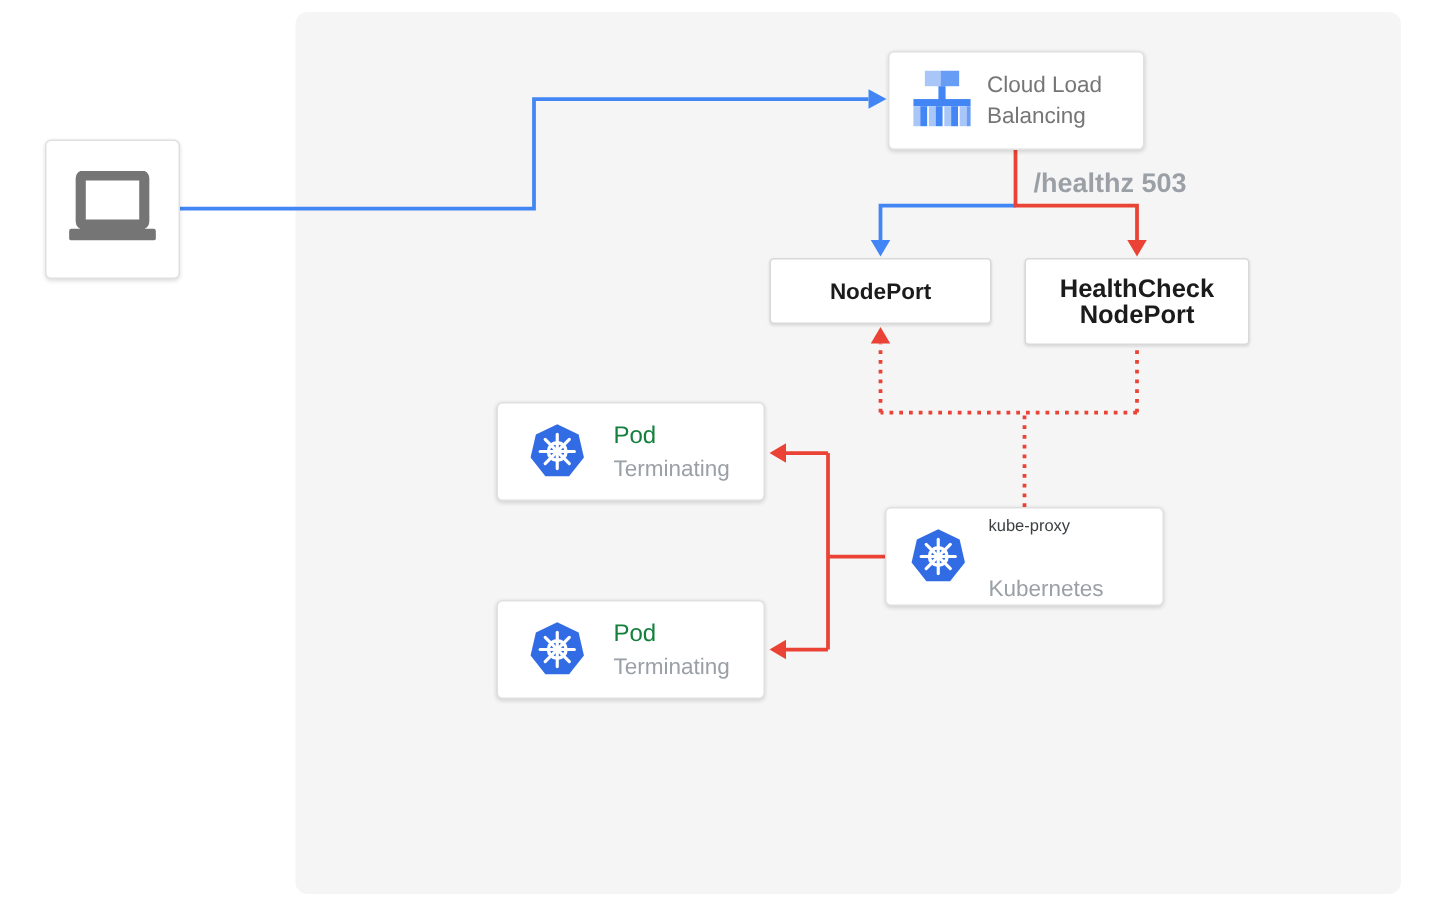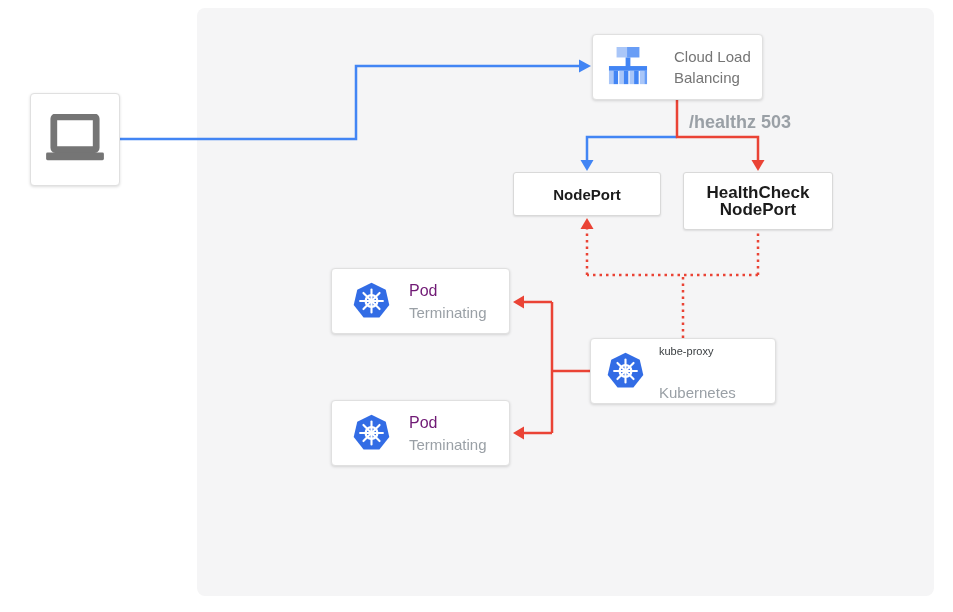--- a/index.html
+++ b/index.html
@@ -5,31 +5,31 @@
   html,body{margin:0;padding:0;background:#ffffff;}
   body{font-family:"Liberation Sans","DejaVu Sans",sans-serif;}
   .canvas{position:relative;width:953px;height:612px;background:#ffffff;overflow:hidden;}
   .panel-gray{position:absolute;left:197px;top:8px;width:737px;height:588px;background:#f5f5f6;border-radius:8px;}
   .panel-nodes{position:absolute;left:284px;top:185px;width:565px;height:354px;background:#e3f1fc;border-radius:6px;}
   .nodes-label{position:absolute;left:18px;top:13px;font-size:15px;color:#3c4043;}
   .arrows{position:absolute;left:0;top:0;width:953px;height:612px;}
   .card{position:absolute;background:#ffffff;border:1px solid #e0e0e0;border-radius:4px;
         box-shadow:0 1px 3px rgba(0,0,0,0.14);box-sizing:border-box;display:flex;align-items:center;}
   .card-laptop{left:30px;top:93px;width:90px;height:93px;justify-content:center;}
-  .card-cloudlb{left:592px;top:34px;width:171px;height:66px;padding-left:13px;gap:24px;}
+  .card-cloudlb{left:592px;top:34px;width:171px;height:66px;padding-left:13px;gap:8px;}
   .cloudlb-text{font-size:15px;line-height:21px;color:#757575;}
   .label-card{position:absolute;background:#ffffff;border:1px solid #d9d9d9;border-radius:3px;
         box-shadow:0 1px 2px rgba(0,0,0,0.10);box-sizing:border-box;display:flex;flex-direction:column;
         align-items:center;justify-content:center;font-weight:bold;color:#1b1b1b;}
   .card-nodeport{left:513px;top:172px;width:148px;height:44px;font-size:15px;}
   .card-hcnodeport{left:683px;top:172px;width:150px;height:58px;font-size:17px;line-height:17px;}
   .card-pod1{left:331px;top:268px;width:179px;height:66px;padding-left:20px;gap:18px;}
   .card-pod2{left:331px;top:400px;width:179px;height:66px;padding-left:20px;gap:18px;}
   .card-kubeproxy{left:590px;top:338px;width:186px;height:66px;padding-left:15px;gap:14px;}
-  .pod-title{font-size:16px;color:#701a75;line-height:22px;}
+  .pod-title{font-size:16px;color:#15803d;line-height:22px;}
   .pod-status{font-size:15px;color:#9aa0a6;line-height:21px;}
   .kp-title{font-size:11px;color:#3c4043;line-height:23px;}
   .kp-sub{font-size:15px;color:#9aa0a6;line-height:21px;margin-top:19px;}
   .healthz{position:absolute;left:689px;top:112px;font-size:18px;font-weight:bold;color:#9aa0a6;}
   .icon-wrap{flex:0 0 auto;display:flex;align-items:center;justify-content:center;}
 </style>
 </head>
 <body>
 
 <div class="canvas">

